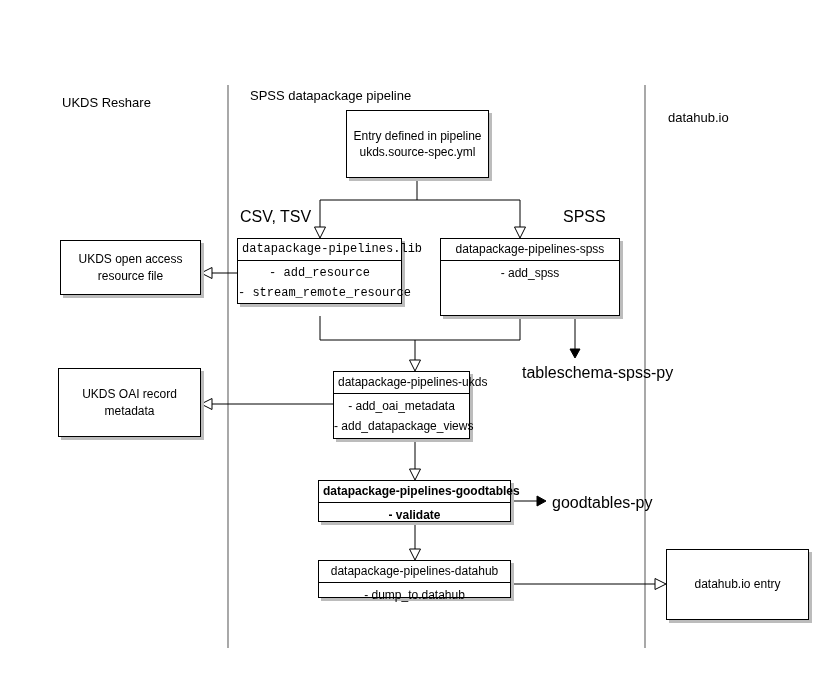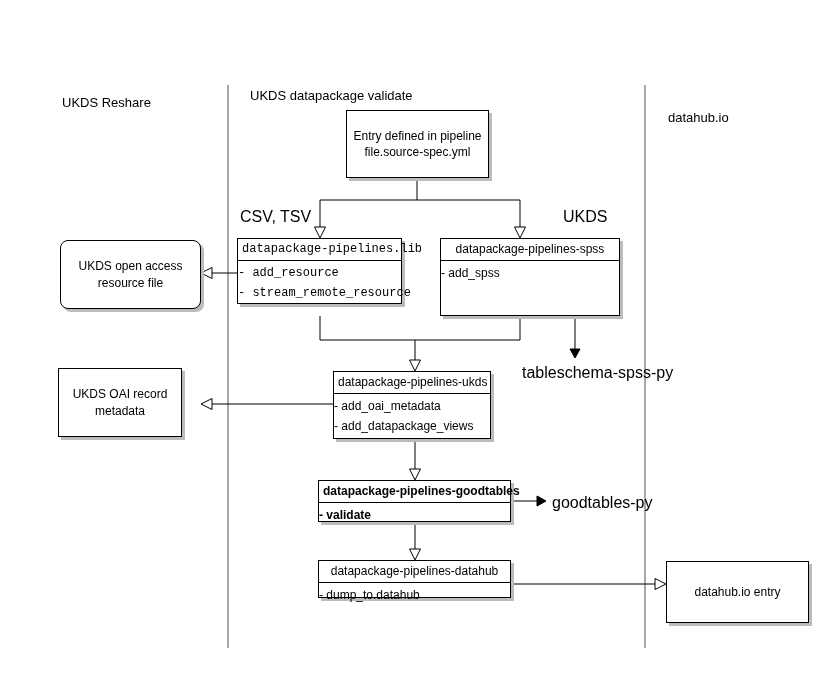--- a/index.html
+++ b/index.html
@@ -23,20 +23,21 @@
     font-size: 12px;
     line-height: 1.35;
   }
   .node .title {
     border-bottom: 1px solid #000;
     text-align: center;
     padding: 2px 4px 3px 4px;
     white-space: nowrap;
   }
   .node .item {
+    text-align: center;
     padding-top: 4px;
     white-space: nowrap;
   }
   .node.center {
     display: flex; flex-direction: column;
     justify-content: center; align-items: center;
     text-align: left;
   }
   .lbl {
     position: absolute; z-index: 2;
@@ -105,67 +106,67 @@
     </g>
     <polygon points="415,560 409.5,549 420.5,549" fill="#fff" stroke="#000" stroke-width="1"></polygon>
 
     <g stroke="#000" stroke-width="1">
       <line x1="511" y1="584" x2="655" y2="584"></line>
     </g>
     <polygon points="666,584 655,578.5 655,589.5" fill="#fff" stroke="#000" stroke-width="1"></polygon>
   </svg>
 
   <div class="lbl" style="left:62px; top:95px;">UKDS Reshare</div>
-  <div class="lbl" style="left:250px; top:88px;">UKDS datapackage validate</div>
+  <div class="lbl" style="left:250px; top:88px;">SPSS datapackage pipeline</div>
   <div class="lbl" style="left:668px; top:94px;margin-top:16px;">datahub.io</div>
 
   <div class="lbl small" style="left:240px; top:208px;">CSV, TSV</div>
-  <div class="lbl small" style="left:563px; top:208px;">UKDS</div>
+  <div class="lbl small" style="left:563px; top:208px;">SPSS</div>
   <div class="lbl small" style="left:522px; top:364px;">tableschema-spss-py</div>
   <div class="lbl small" style="left:552px; top:494px;">goodtables-py</div>
 
   <div class="node center" style="left:346px; top:110px; width:143px; height:68px;">
     <div>Entry defined in pipeline</div>
-    <div>file.source-spec.yml</div>
+    <div>ukds.source-spec.yml</div>
   </div>
 
   <div class="node" style="left:237px; top:238px; width:165px; height:66px;font-family:Liberation Mono, monospace;">
     <div class="title">datapackage-pipelines.lib</div>
     <div class="item">- add_resource</div>
     <div class="item">- stream_remote_resource</div>
   </div>
 
   <div class="node" style="left:440px; top:238px; width:180px; height:78px;">
     <div class="title">datapackage-pipelines-spss</div>
     <div class="item">- add_spss</div>
   </div>
 
-  <div class="node center" style="left:60px; top:240px; width:141px; height:69px;border-radius:8px;">
+  <div class="node center" style="left:60px; top:240px; width:141px; height:55px;">
     <div>UKDS open access</div>
     <div>resource file</div>
   </div>
 
-  <div class="node center" style="left:58px; top:368px; width:124px; height:69px;">
+  <div class="node center" style="left:58px; top:368px; width:143px; height:69px;">
     <div>UKDS OAI record</div>
     <div>metadata</div>
   </div>
 
-  <div class="node" style="left:333px; top:371px; width:158px; height:68px;">
+  <div class="node" style="left:333px; top:371px; width:137px; height:68px;">
     <div class="title">datapackage-pipelines-ukds</div>
     <div class="item">- add_oai_metadata</div>
     <div class="item">- add_datapackage_views</div>
   </div>
 
   <div class="node" style="left:318px; top:480px; width:193px; height:42px;font-weight:bold;">
     <div class="title">datapackage-pipelines-goodtables</div>
     <div class="item">- validate</div>
   </div>
 
   <div class="node" style="left:318px; top:560px; width:193px; height:38px;">
     <div class="title">datapackage-pipelines-datahub</div>
     <div class="item">- dump_to.datahub</div>
   </div>
 
-  <div class="node center" style="left:666px; top:549px; width:143px; height:62px;margin-top:12px;">
+  <div class="node center" style="left:666px; top:549px; width:143px; height:71px;">
     <div>datahub.io entry</div>
   </div>
 
 </div>
 
 </body></html>

